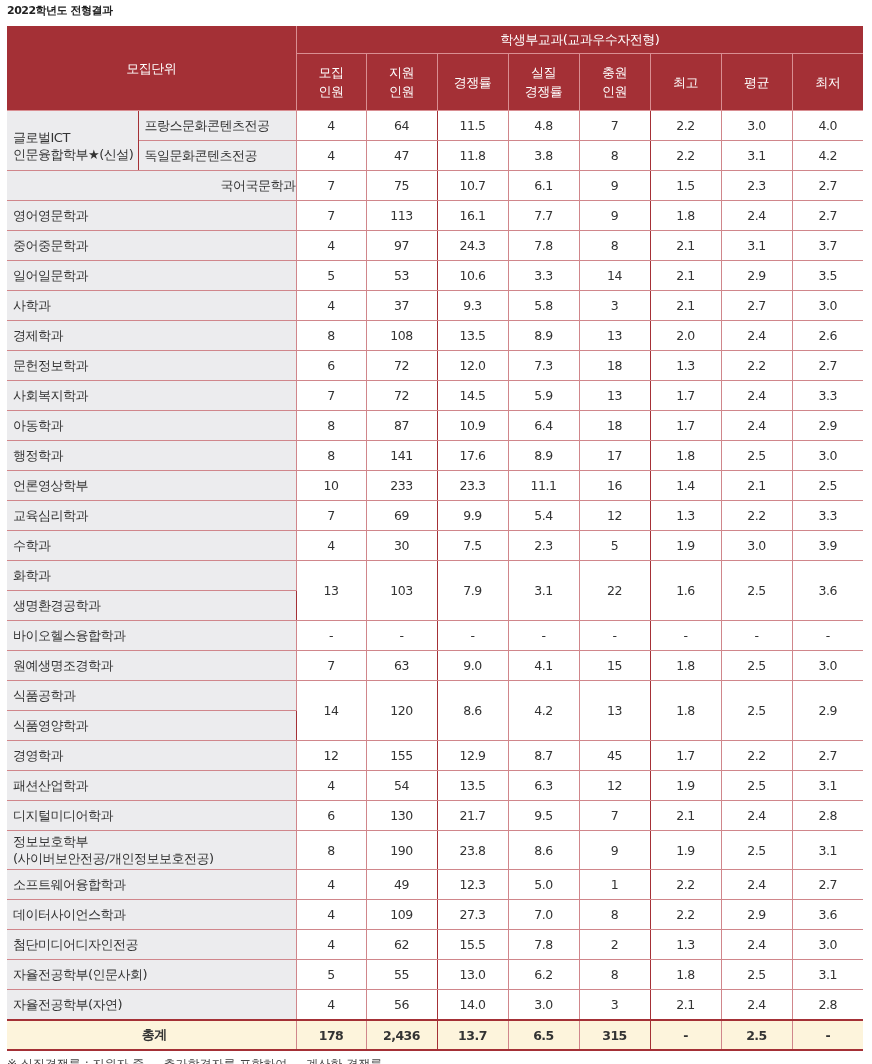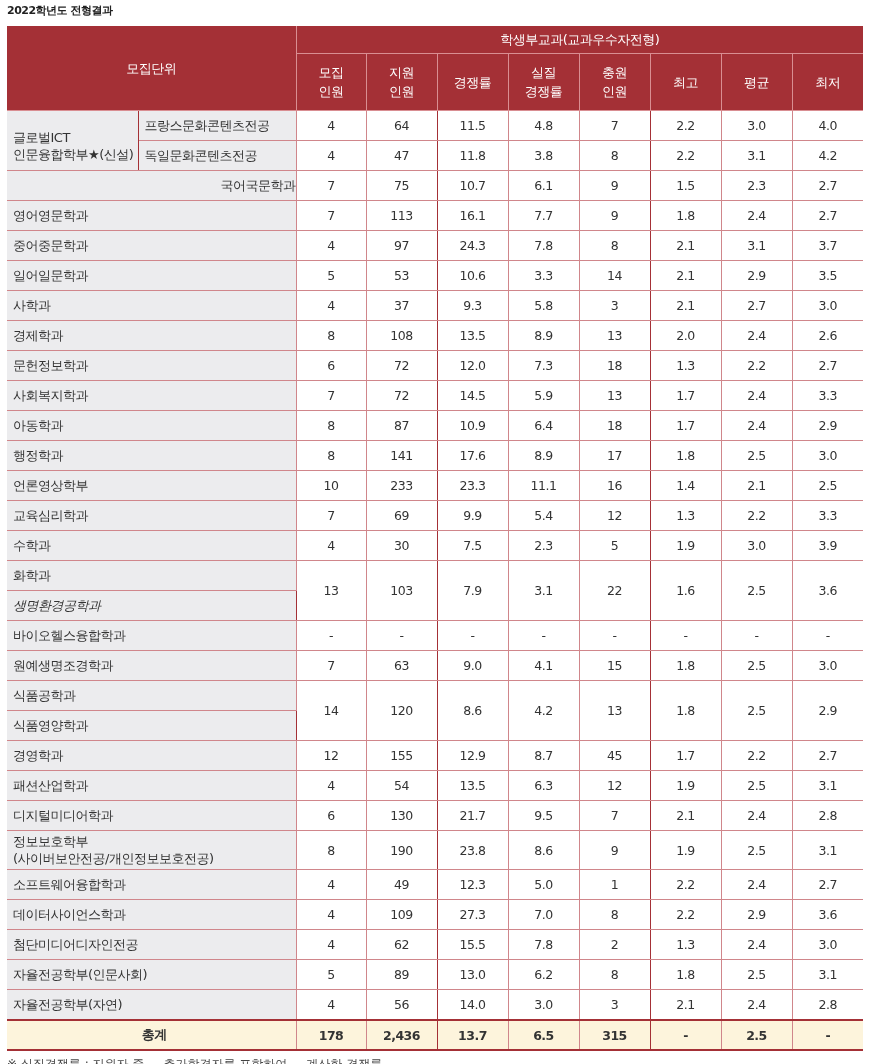--- a/index.html
+++ b/index.html
@@ -230,21 +230,21 @@
         <td rowspan="2" style="border-left: 1.5px solid rgb(164, 48, 54);">13</td>
         <td rowspan="2" style="border-right: 1.5px solid rgb(164, 48, 54);">103</td>
         <td rowspan="2">7.9</td>
         <td rowspan="2">3.1</td>
         <td rowspan="2" style="border-right: 1.5px solid rgb(164, 48, 54);">22</td>
         <td rowspan="2">1.6</td>
         <td rowspan="2">2.5</td>
         <td rowspan="2" style="border-right: none;">3.6</td>
       </tr>
       <tr>
-        <td class="name" colspan="2" style="border-left: none; font-style: italic;">생명환경공학과</td>
+        <td class="name" colspan="2" style="border-left: none;">생명환경공학과</td>
       </tr>
       <tr>
         <td class="name" colspan="2" style="border-left: none;">바이오헬스융합학과</td>
         <td style="border-left: 1.5px solid rgb(164, 48, 54);">-</td>
         <td style="border-right: 1.5px solid rgb(164, 48, 54);">-</td>
         <td>-</td>
         <td>-</td>
         <td style="border-right: 1.5px solid rgb(164, 48, 54);">-</td>
         <td>-</td>
         <td>-</td>
@@ -351,21 +351,21 @@
         <td>15.5</td>
         <td>7.8</td>
         <td style="border-right: 1.5px solid rgb(164, 48, 54);">2</td>
         <td>1.3</td>
         <td>2.4</td>
         <td style="border-right: none;">3.0</td>
       </tr>
       <tr>
         <td class="name" colspan="2" style="border-left: none;">자율전공학부(인문사회)</td>
         <td style="border-left: 1.5px solid rgb(164, 48, 54);">5</td>
-        <td style="border-right: 1.5px solid rgb(164, 48, 54);">89</td>
+        <td style="border-right: 1.5px solid rgb(164, 48, 54);">55</td>
         <td>13.0</td>
         <td>6.2</td>
         <td style="border-right: 1.5px solid rgb(164, 48, 54);">8</td>
         <td>1.8</td>
         <td>2.5</td>
         <td style="border-right: none;">3.1</td>
       </tr>
       <tr>
         <td class="name" colspan="2" style="border-left: none;">자율전공학부(자연)</td>
         <td style="border-left: 1.5px solid rgb(164, 48, 54);">4</td>

